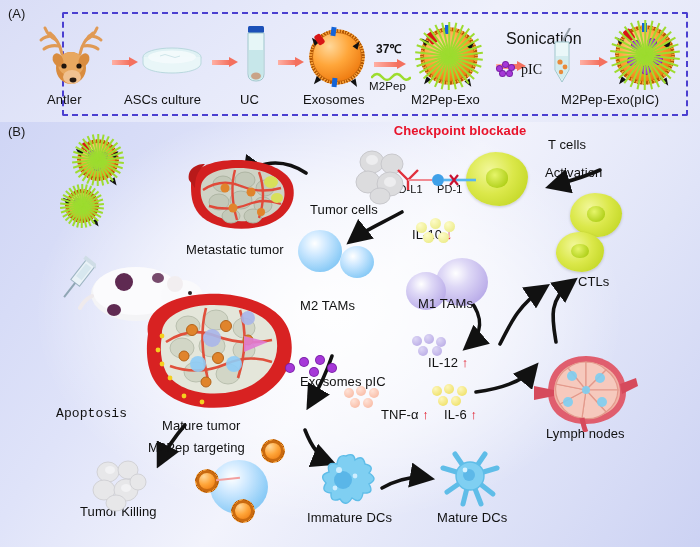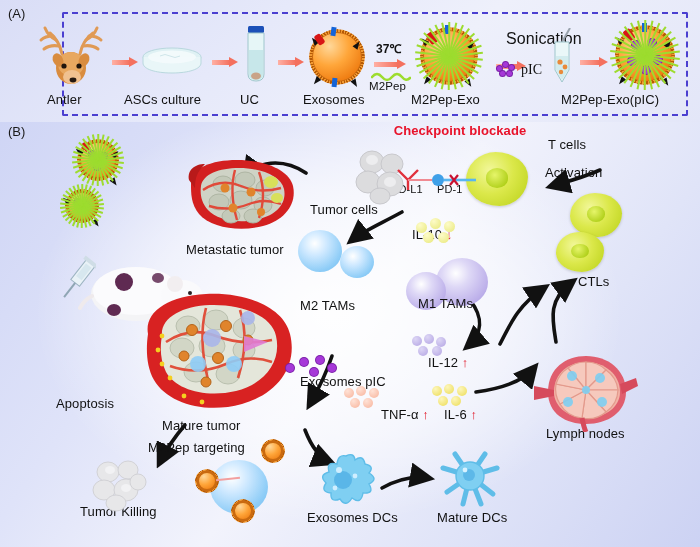--- a/index.html
+++ b/index.html
@@ -670,23 +670,23 @@
   <div class="cap" style="left:548px;top:137px;">T cells</div>
   <div class="cap" style="left:545px;top:165px;">Activation</div>
   <div class="cap" style="left:578px;top:274px;">CTLs</div>
   <div class="cap" style="left:310px;top:202px;">Tumor cells</div>
   <div class="cap" style="left:186px;top:242px;">Metastatic tumor</div>
   <div class="cap" style="left:300px;top:298px;z-index:30;">M2 TAMs</div>
   <div class="cap" style="left:418px;top:296px;z-index:30;">M1 TAMs</div>
   <div class="cap" style="left:300px;top:374px;">Exosomes pIC</div>
   <div class="cap" style="left:162px;top:418px;">Mature tumor</div>
   <div class="cap" style="left:148px;top:440px;">M2Pep targeting</div>
-  <div class="cap" style="left:56px;top:396px;">Apoptosis</div>
+  <div class="cap" style="left:56px;top:406px;font-family:Liberation Mono, monospace;">Apoptosis</div>
   <div class="cap" style="left:80px;top:504px;">Tumor Killing</div>
-  <div class="cap" style="left:307px;top:510px;">Exosomes DCs</div>
+  <div class="cap" style="left:307px;top:510px;">Immature DCs</div>
   <div class="cap" style="left:437px;top:510px;">Mature DCs</div>
   <div class="cap" style="left:546px;top:426px;">Lymph nodes</div>
 
   <div class="cap" style="left:412px;top:227px;">
     <span>IL-10</span>
     <span style="color:#e01020;font-weight:bold;">↓</span>
   </div>
   <div class="cap" style="left:400px;top:355px;margin-left:28px;">
     <span>IL-12</span>
     <span style="color:#e01020;font-weight:bold;">↑</span>

